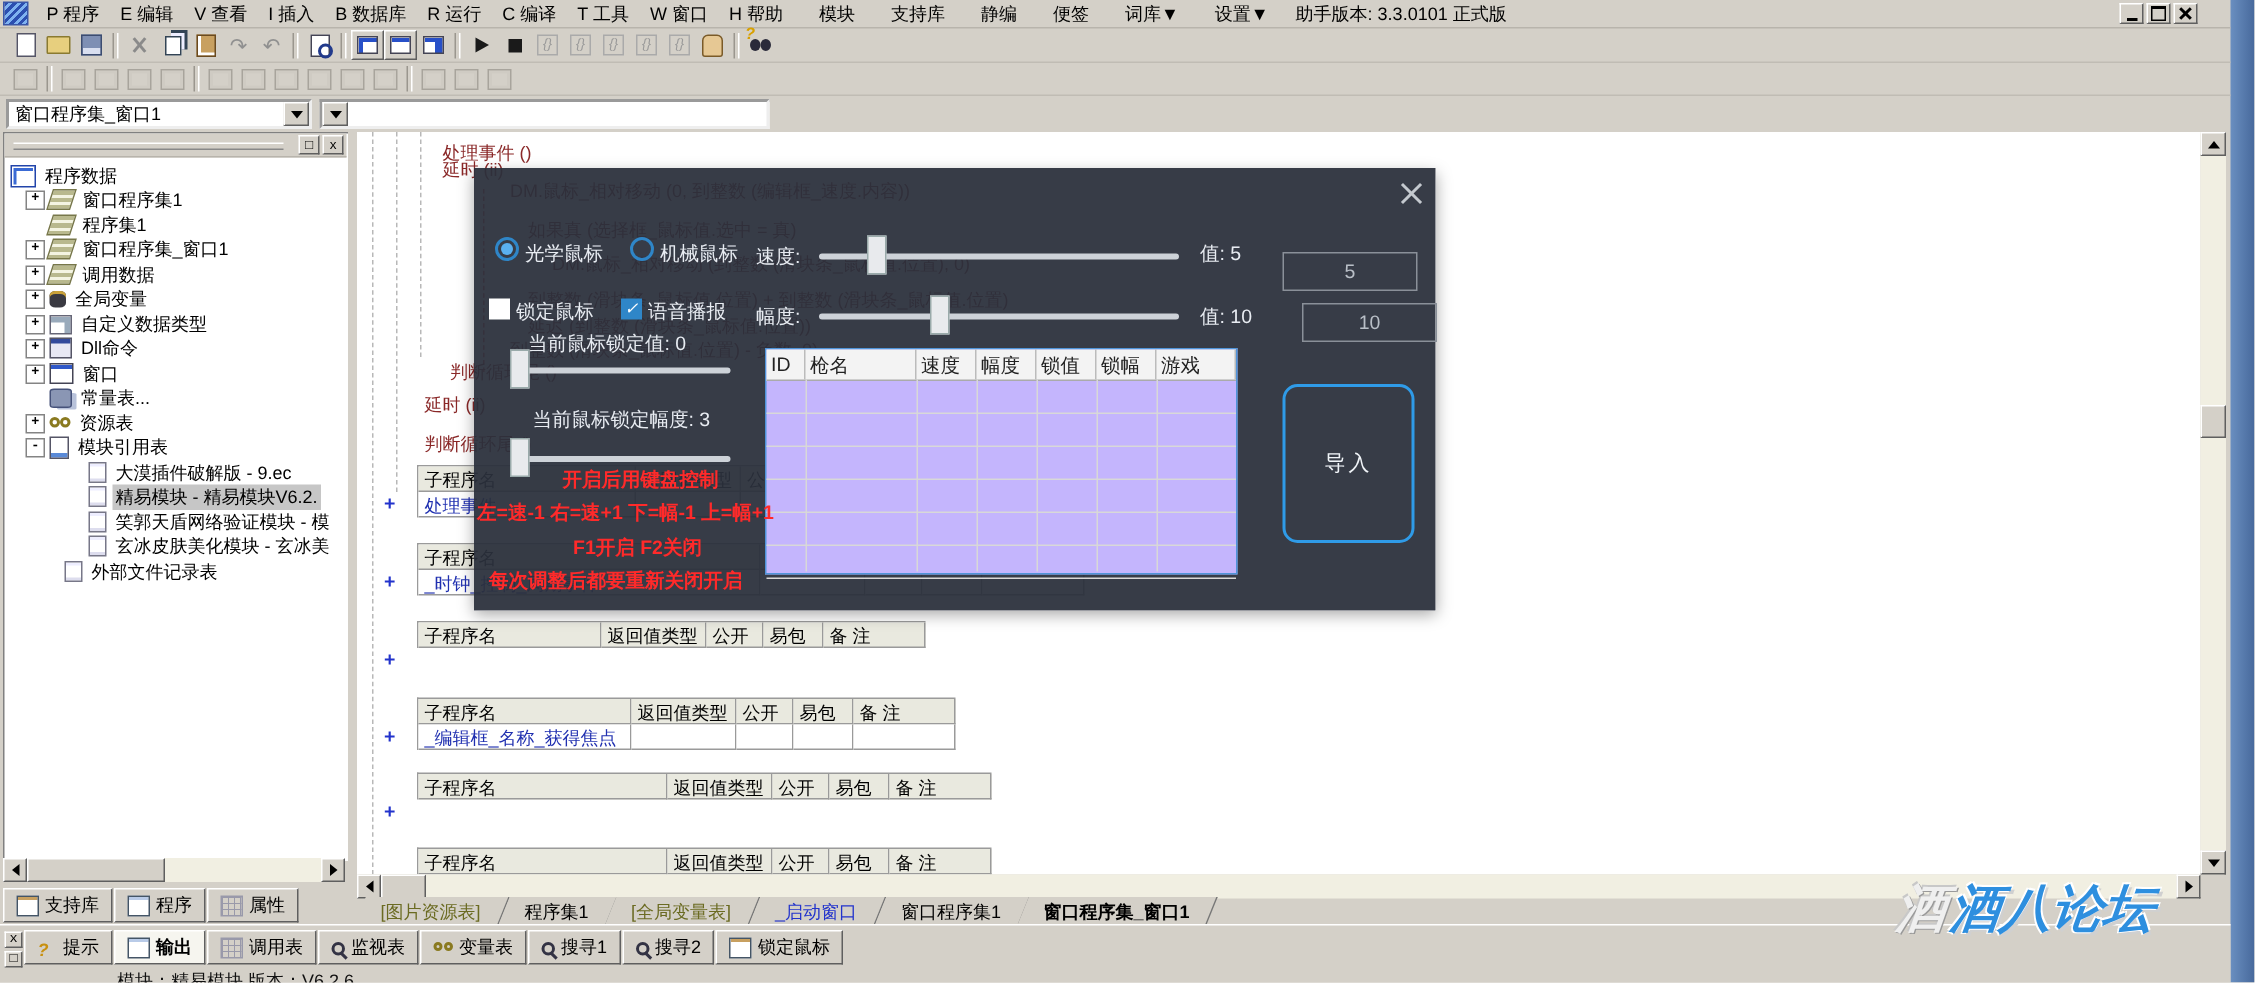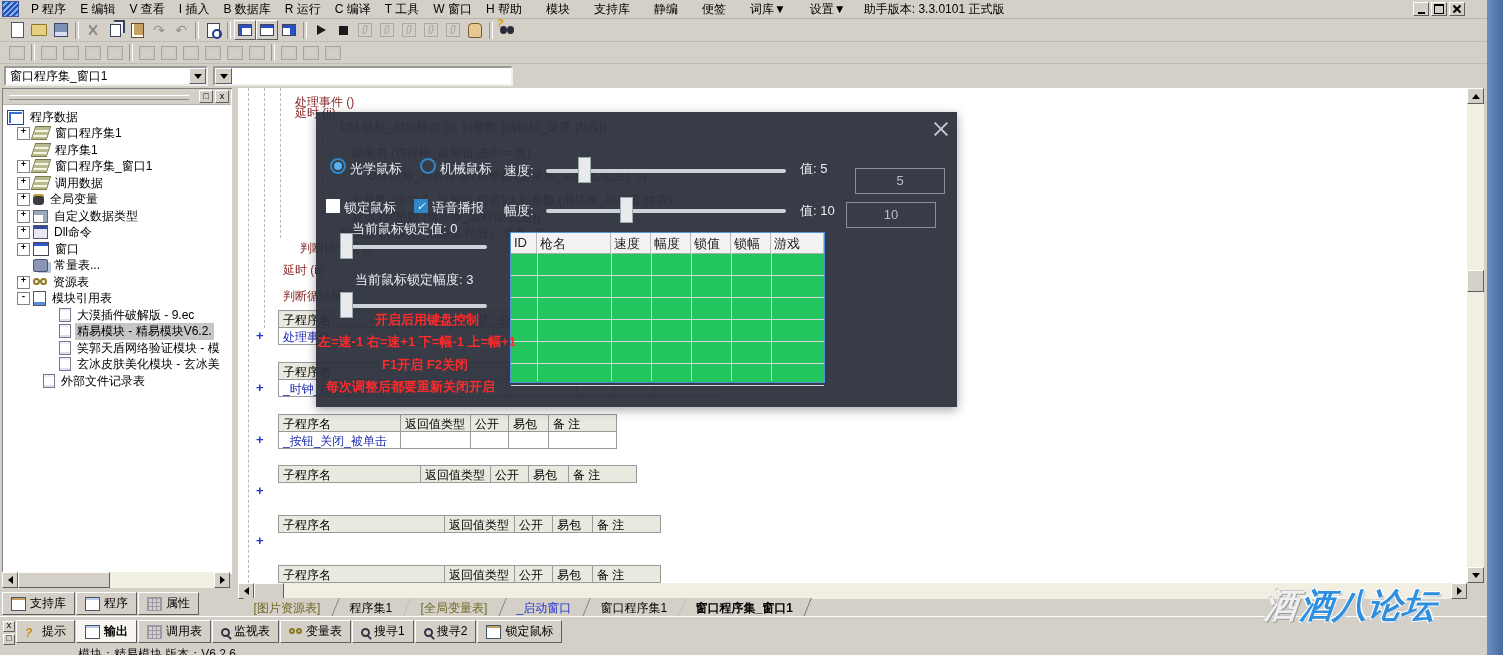--- a/index.html
+++ b/index.html
@@ -141,21 +141,21 @@
   .dcb{position:absolute;width:14px;height:14px;box-sizing:border-box}
   .dcb.off{background:#fff}
   .dcb.on{background:#2f86c8;color:#fff;font-size:11px;line-height:14px;text-align:center}
   .dcb.on::before{content:"✓"}
   .dlabel{position:absolute;white-space:nowrap}
   .track{position:absolute;height:4px;background:#cdd2d8;border-radius:2px}
   .thumb{position:absolute;width:13px;height:26px;background:#e8eaed;border:1px solid #9aa;box-sizing:border-box}
   .dedit{position:absolute;width:90px;height:26px;border:1px solid #8a9099;box-sizing:border-box;
          color:#b9bfc7;text-align:center;line-height:24px}
   .dnote{position:absolute;color:#ff2a2a;font-weight:bold;white-space:nowrap}
-  .dgrid{position:absolute;left:194px;top:120px;width:315px;height:151px;background:#22c55e;border:1px solid #4f94d8;box-sizing:border-box;color:#222}
+  .dgrid{position:absolute;left:194px;top:120px;width:315px;height:151px;background:#c4b5fd;border:1px solid #4f94d8;box-sizing:border-box;color:#222}
   .dgh{display:flex;height:20px;border-bottom:1px solid #aaa;background:#f3f3f3}
   .dgh span{border-right:1px solid #bbb;box-sizing:border-box;padding:2px 3px;white-space:nowrap;overflow:hidden}
   .dgr{height:21px;border-bottom:1px solid #d8d8d8}
   .dcol{position:absolute;top:20px;bottom:1px;width:1px;background:#d8d8d8}
   .dimport{position:absolute;left:539px;top:144px;width:88px;height:106px;border:2px solid #2f9be8;border-radius:10px;
            box-sizing:border-box;display:flex;align-items:center;justify-content:center;font-size:14px;letter-spacing:2px;color:#f0f4f8}
   .bluestrip{left:1487px;top:0;width:16px;height:655px;background:linear-gradient(90deg,#6a8fc0,#47699c)}
 </style>
 </head>
 <body>
@@ -478,36 +478,36 @@
       </div>
   </div>
   <div class="et" style="left:40px;top:326px">
     <div class="etr h">
         <span class="etc" style="width:122px">子程序名</span>
         <span class="etc w70">返回值类型</span>
         <span class="etc w38">公开</span>
         <span class="etc w40">易包</span>
         <span class="etc w68">备 注</span>
       </div>
-    <div class="etr">
-        <span class="etc nm" style="width:122px">_按钮_关闭_被单击</span>
-        <span class="etc w70"></span>
-        <span class="etc w38"></span>
-        <span class="etc w40"></span>
-        <span class="etc w68"></span>
-      </div>
   </div>
   <div class="et" style="left:40px;top:377px">
     <div class="etr h">
         <span class="etc" style="width:142px">子程序名</span>
         <span class="etc w70">返回值类型</span>
         <span class="etc w38">公开</span>
         <span class="etc w40">易包</span>
         <span class="etc w68">备 注</span>
       </div>
+    <div class="etr">
+        <span class="etc nm" style="width:142px">_编辑框_名称_获得焦点</span>
+        <span class="etc w70"></span>
+        <span class="etc w38"></span>
+        <span class="etc w40"></span>
+        <span class="etc w68"></span>
+      </div>
   </div>
   <div class="et" style="left:40px;top:427px">
     <div class="etr h">
         <span class="etc" style="width:166px">子程序名</span>
         <span class="etc w70">返回值类型</span>
         <span class="etc w38">公开</span>
         <span class="etc w40">易包</span>
         <span class="etc w68">备 注</span>
       </div>
   </div>
@@ -628,21 +628,21 @@
 
   <i class="dcb off" style="left:10px;top:87px"></i>
   <span class="dlabel" style="left:28px;top:87px">锁定鼠标</span>
   <i class="dcb on" style="left:98px;top:87px"></i>
   <span class="dlabel" style="left:116px;top:87px">语音播报</span>
 
   <span class="dlabel" style="left:188px;top:90px">幅度:</span>
   <i class="track" style="left:230px;top:97px;width:240px"></i>
   <i class="thumb" style="left:304px;top:85px"></i>
   <span class="dlabel" style="left:484px;top:90px">值: 10</span>
-  <span class="dedit" style="left:530px;top:90px">10</span>
+  <span class="dedit" style="left:552px;top:90px">10</span>
 
   <span class="dlabel" style="left:36px;top:108px">当前鼠标锁定值: 0</span>
   <i class="track" style="left:31px;top:133px;width:140px"></i>
   <i class="thumb" style="left:24px;top:121px"></i>
 
   <span class="dlabel" style="left:39px;top:159px">当前鼠标锁定幅度: 3</span>
   <i class="track" style="left:31px;top:192px;width:140px"></i>
   <i class="thumb" style="left:24px;top:180px"></i>
 
   <div class="dgrid">
@@ -667,13 +667,14 @@
     <i class="dcol" style="left:180px"></i>
     <i class="dcol" style="left:220px"></i>
     <i class="dcol" style="left:260px"></i>
   </div>
 
   <span class="dnote" style="left:59px;top:199px">开启后用键盘控制</span>
   <span class="dnote" style="left:2px;top:221px">左=速-1 右=速+1 下=幅-1 上=幅+1</span>
   <span class="dnote" style="left:66px;top:244px">F1开启 F2关闭</span>
   <span class="dnote" style="left:10px;top:266px">每次调整后都要重新关闭开启</span>
 
+  <div class="dimport">导入</div>
 </div>
 
 </body></html>

